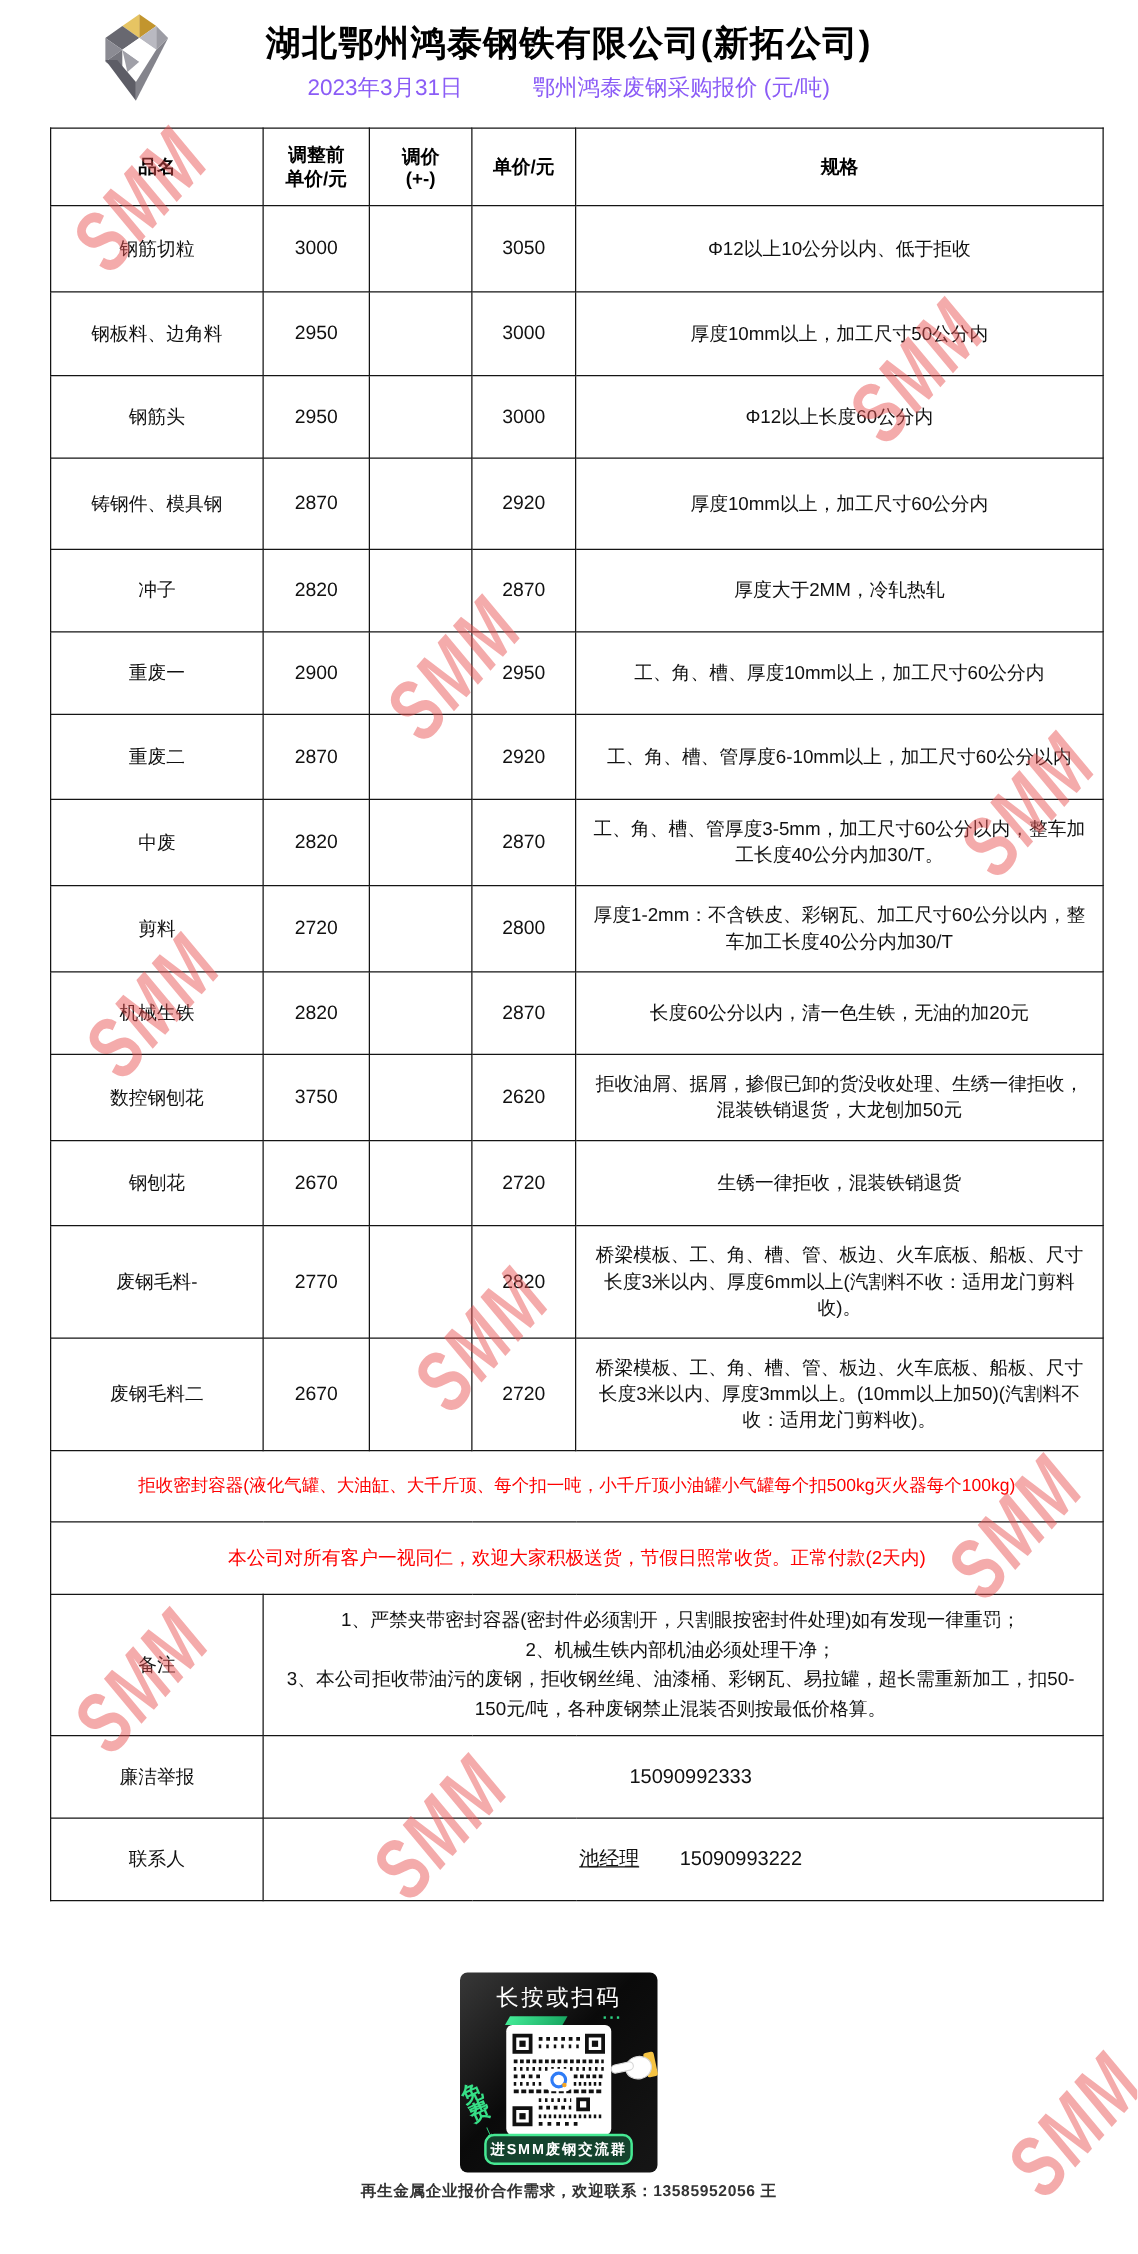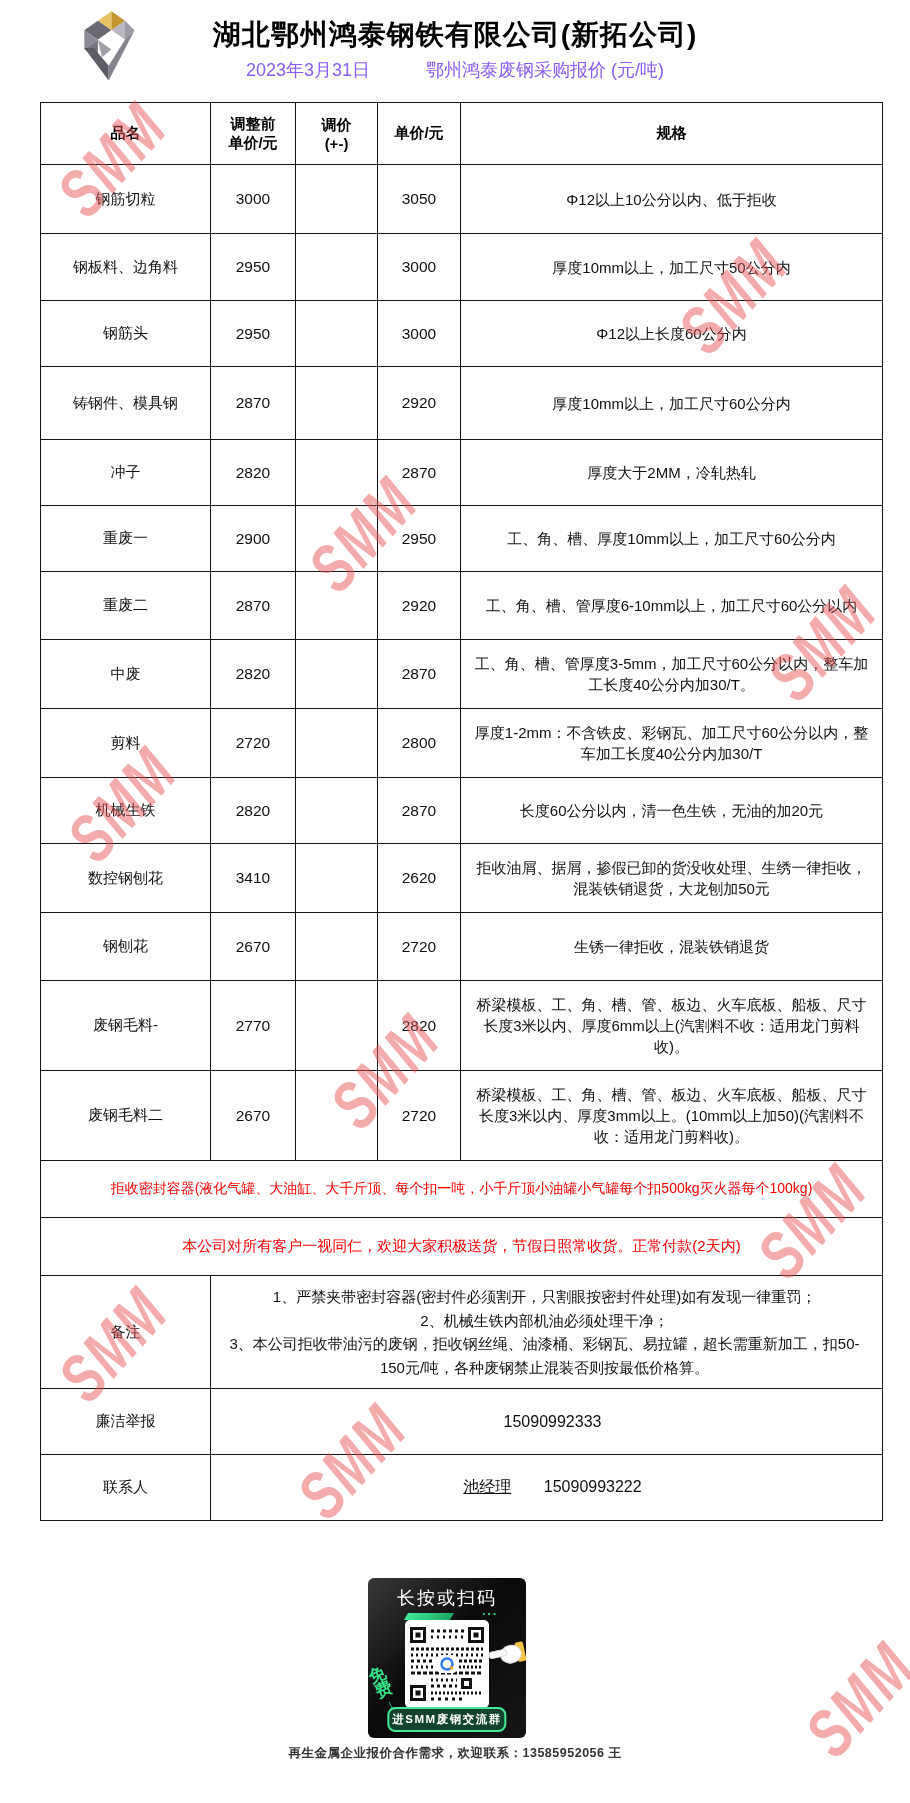--- a/index.html
+++ b/index.html
@@ -180,21 +180,21 @@
       </tr>
       <tr style="height:66px">
         <td class="name">机械生铁</td>
         <td class="num">2820</td>
         <td class="num"></td>
         <td class="num">2870</td>
         <td class="spec">长度60公分以内，清一色生铁，无油的加20元</td>
       </tr>
       <tr style="height:67px">
         <td class="name">数控钢刨花</td>
-        <td class="num">3410</td>
+        <td class="num">3750</td>
         <td class="num"></td>
         <td class="num">2620</td>
         <td class="spec">拒收油屑、据屑，掺假已卸的货没收处理、生绣一律拒收，混装铁销退货，大龙刨加50元</td>
       </tr>
       <tr style="height:68px">
         <td class="name">钢刨花</td>
         <td class="num">2670</td>
         <td class="num"></td>
         <td class="num">2720</td>
         <td class="spec">生锈一律拒收，混装铁销退货</td>

